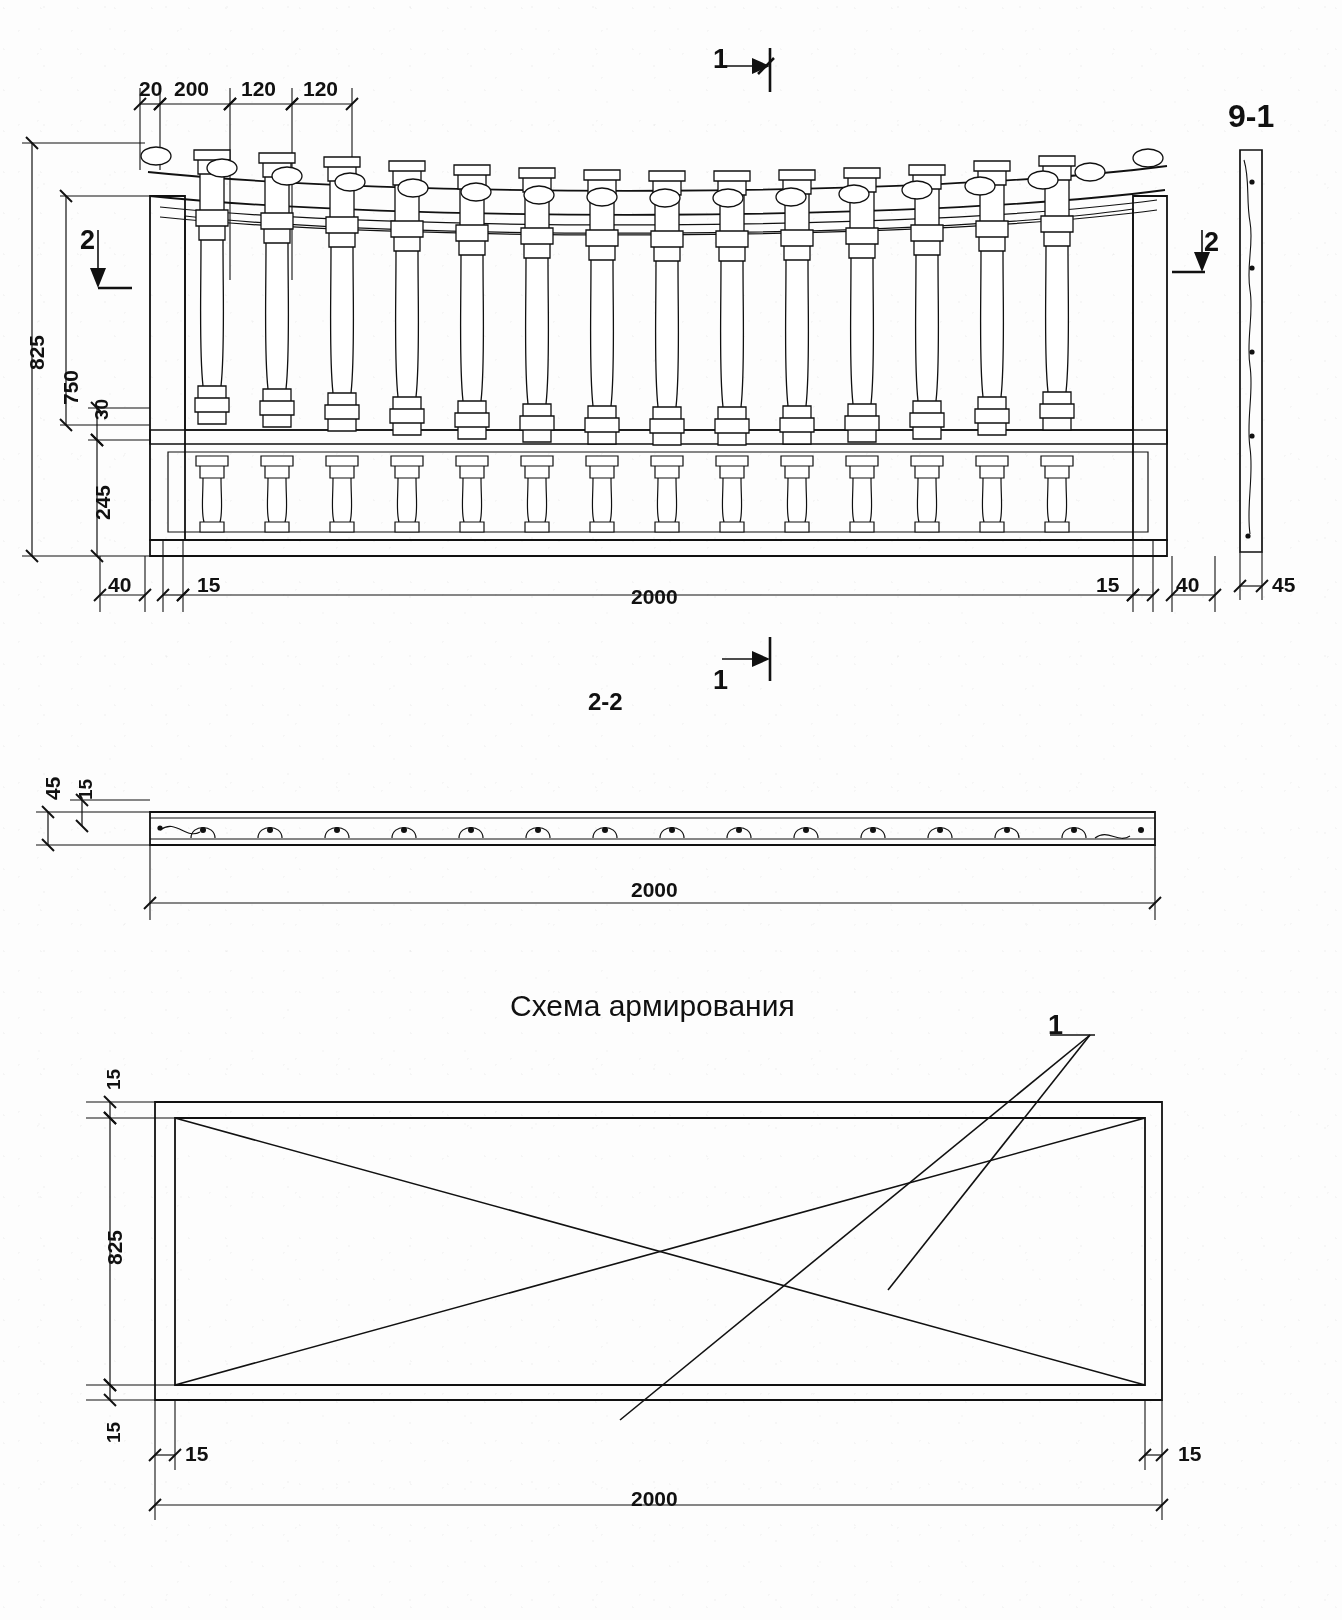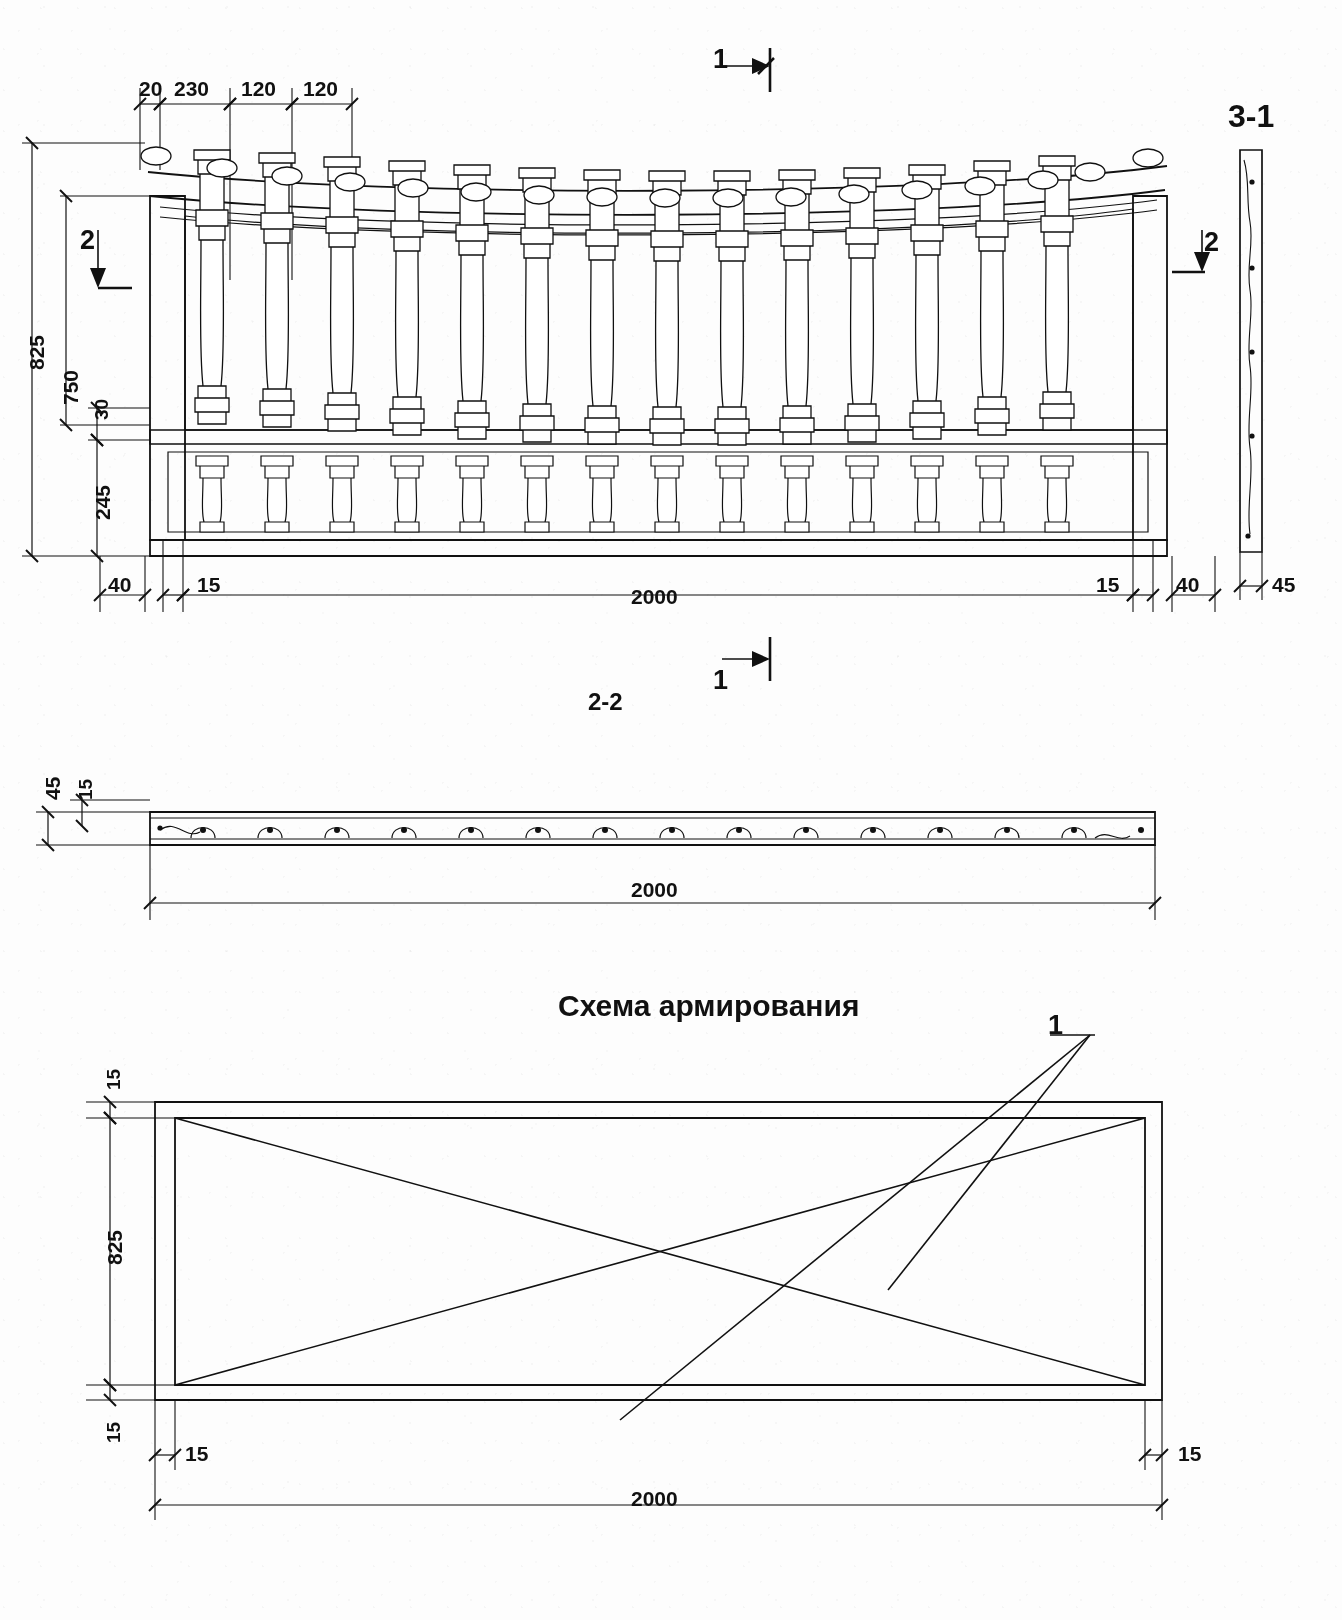--- a/index.html
+++ b/index.html
@@ -53,22 +53,21 @@
   .dim-sm {
     font-size: 19px;
     font-weight: 700;
   }
   .sect {
     font-size: 27px;
     font-weight: 700;
   }
   .bigtitle {
     font-size: 30px;
-    font-weight: 700;
-    margin-left: 48px;
+    font-weight: 400;
   }
   .rot90 {
     transform: rotate(-90deg);
     transform-origin: left top;
   }
 </style>
 </head>
 <body>
 
 <div id="sheet">
@@ -385,25 +384,25 @@
           <path d="M-16,456 h32 v10 h-32 z M-12,466 h24 v12 h-24 z M-9,478 C-9,498 -11,512 -8,522 h16 C11,512 9,498 9,478 z M-12,522 h24 v10 h-24 z"></path>
         </g>
     </g>
   </svg>
 
   <div class="lbl sect" style="left:713px; top:46px;">1</div>
   <div class="lbl sect" style="left:713px; top:667px;">1</div>
   <div class="lbl sect" style="left:80px; top:227px;">2</div>
   <div class="lbl sect" style="left:1204px; top:229px;">2</div>
 
-  <div class="lbl sect" style="left:1228px; top:100px; font-size:32px;">3-1</div>
+  <div class="lbl sect" style="left:1228px; top:100px; font-size:32px;">9-1</div>
   <div class="lbl sect" style="left:588px; top:690px; font-size:24px;">2-2</div>
 
   <div class="lbl dim" style="left:139px; top:78px;">20</div>
-  <div class="lbl dim" style="left:174px; top:78px;">230</div>
+  <div class="lbl dim" style="left:174px; top:78px;">200</div>
   <div class="lbl dim" style="left:241px; top:78px;">120</div>
   <div class="lbl dim" style="left:303px; top:78px;">120</div>
 
   <div class="lbl dim rot90" style="left:26px; top:370px;">825</div>
   <div class="lbl dim rot90" style="left:60px; top:405px;">750</div>
   <div class="lbl dim-sm rot90" style="left:92px; top:420px;">30</div>
   <div class="lbl dim rot90" style="left:92px; top:520px;">245</div>
 
   <div class="lbl dim" style="left:108px; top:574px;">40</div>
   <div class="lbl dim" style="left:197px; top:574px;">15</div>

